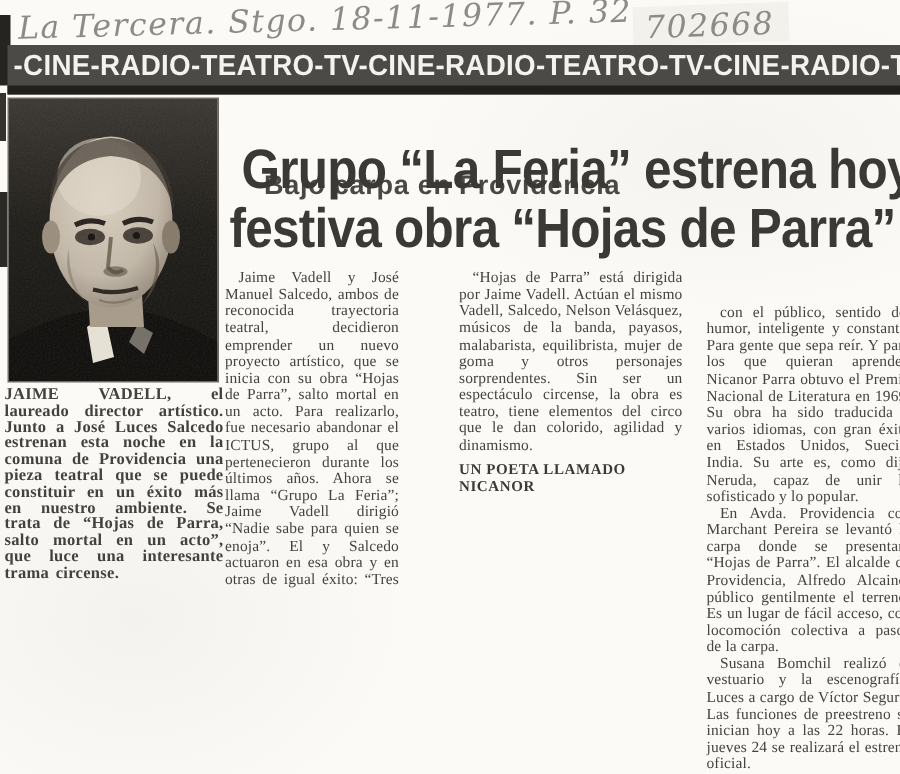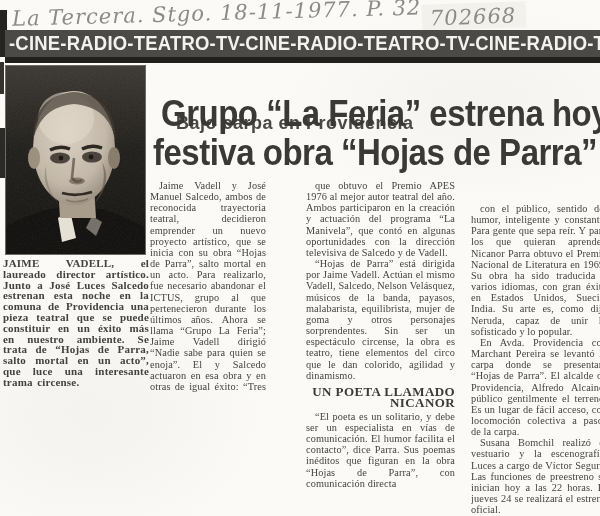--- a/index.html
+++ b/index.html
@@ -68,22 +68,22 @@
   
   .col{
     position:absolute;top:180px;font-size:10.3px;line-height:11.15px;
     text-align:justify;color:#46433e;letter-spacing:0.1px;
   }
   .col p{margin:0;text-indent:9px;}
   #col1{left:150px;width:116px;height:212px;overflow:hidden;}
   #col2{left:306px;width:149px;height:336px;overflow:hidden;}
   #col3{left:471px;width:136px;height:336px;overflow:hidden;margin-top:23px;}
   .col h3{
-    margin:5px 0 2px 0;text-align:right;text-indent:0;
-    font-size:13px;line-height:11.5px;font-weight:bold;color:#3d3a35;
+    margin:5px 0 2px 0;text-align:left;text-indent:0;
+    font-size:10px;line-height:11.5px;font-weight:bold;color:#3d3a35;
     letter-spacing:0.4px;
   }
 </style>
 </head>
 <body>
 
 <div id="clipping">
 
   <div class="edge-mark" id="edge1"></div>
   <div class="edge-mark" id="edge2"></div>
@@ -158,24 +158,22 @@
 
   <div id="kicker">Bajo carpa en Providencia</div>
   <div class="headline" id="headline1">Grupo “La Feria” estrena hoy</div>
   <div class="headline" id="headline2">festiva obra “Hojas de Parra”</div>
 
   <div class="col" id="col1">
     <p>Jaime Vadell y José Manuel Salcedo, ambos de reconocida trayectoria teatral, decidieron emprender un nuevo proyecto artístico, que se inicia con su obra “Hojas de Parra”, salto mortal en un acto. Para realizarlo, fue necesario abandonar el ICTUS, grupo al que pertenecieron durante los últimos años. Ahora se llama “Grupo La Feria”; Jaime Vadell dirigió “Nadie sabe para quien se enoja”. El y Salcedo actuaron en esa obra y en otras de igual éxito: “Tres noches de un sábado”, “Pedro, Juan y Diego”, creación colectiva</p>
   </div>
 
   <div class="col" id="col2">
-    <p>que obtuvo el Premio APES 1976 al mejor autor teatral del año. Ambos participaron en la creación y actuación del programa “La Manivela”, que contó en algunas oportunidades con la dirección televisiva de Salcedo y de Vadell.</p>
     <p>“Hojas de Parra” está dirigida por Jaime Vadell. Actúan el mismo Vadell, Salcedo, Nelson Velásquez, músicos de la banda, payasos, malabarista, equilibrista, mujer de goma y otros personajes sorprendentes. Sin ser un espectáculo circense, la obra es teatro, tiene elementos del circo que le dan colorido, agilidad y dinamismo.</p>
     <h3>UN POETA LLAMADO NICANOR</h3>
-    <p>“El poeta es un solitario, y debe ser un especialista en vías de comunicación. El humor facilita el contacto”, dice Parra. Sus poemas inéditos que figuran en la obra “Hojas de Parra”, con comunicación directa</p>
   </div>
 
   <div class="col" id="col3">
     <p>con el público, sentido del humor, inteligente y constante. Para gente que sepa reír. Y para los que quieran aprender. Nicanor Parra obtuvo el Premio Nacional de Literatura en 1969. Su obra ha sido traducida a varios idiomas, con gran éxito en Estados Unidos, Suecia, India. Su arte es, como dijo Neruda, capaz de unir lo sofisticado y lo popular.</p>
     <p>En Avda. Providencia con Marchant Pereira se levantó la carpa donde se presentará “Hojas de Parra”. El alcalde de Providencia, Alfredo Alcaino, público gentilmente el terreno. Es un lugar de fácil acceso, con locomoción colectiva a pasos de la carpa.</p>
     <p>Susana Bomchil realizó el vestuario y la escenografía. Luces a cargo de Víctor Segura. Las funciones de preestreno se inician hoy a las 22 horas. El jueves 24 se realizará el estreno oficial.</p>
   </div>
 
 </div>
 

